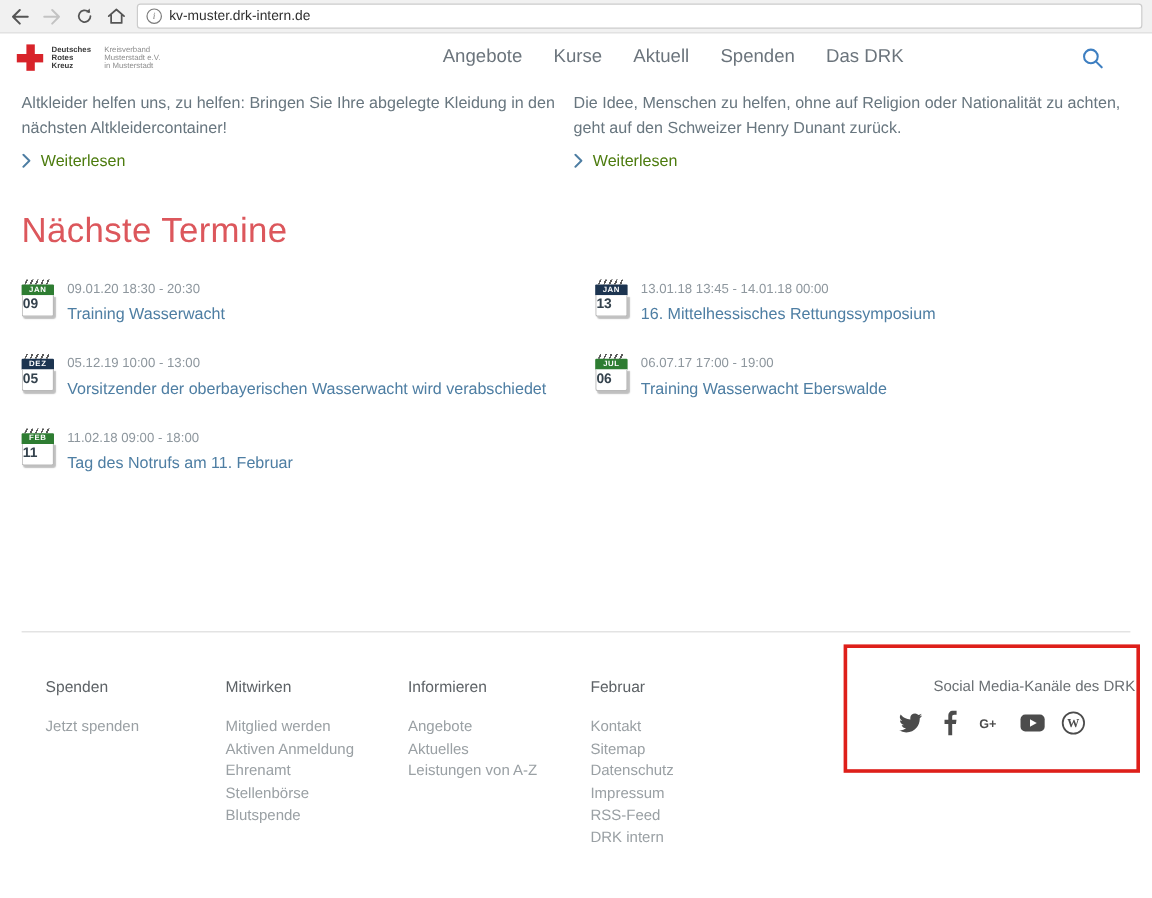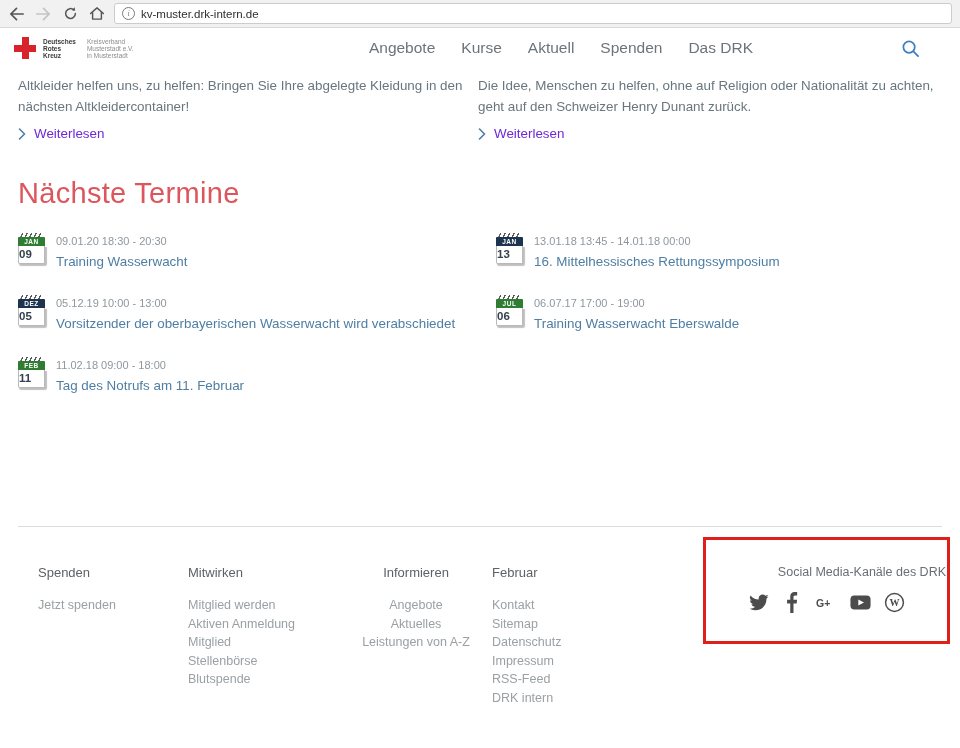--- a/index.html
+++ b/index.html
@@ -27,21 +27,21 @@
   .brand{font-size:6.5px;font-weight:bold;color:#3a3a3a;line-height:7px;}
   .org{font-size:6.5px;color:#8d8d8d;line-height:7px;margin-left:4px;}
   .main-nav{display:flex;gap:26px;margin-left:auto;}
   .main-nav span{font-size:15.5px;color:#6b747c;cursor:pointer;}
   .search-btn{margin-left:148px;cursor:pointer;display:flex;align-items:center;}
   
   main{padding:0 18px;}
   .teaser-row{display:flex;gap:4px;}
   .teaser{width:456px;}
   .teaser p{margin:7px 0 0 0;font-size:13.4px;line-height:21px;color:#68767f;}
-  .readmore{display:flex;align-items:center;gap:8px;margin-top:9px;color:#6d28d9;
+  .readmore{display:flex;align-items:center;gap:8px;margin-top:9px;color:#4d7c0f;
     font-size:13.4px;cursor:pointer;text-decoration:none;}
   .page-h1{margin:36px 0 0 0;font-size:29px;font-weight:300;color:#dc575c;letter-spacing:.3px;}
   .events-grid{display:flex;margin-top:22px;}
   .events-col-left{flex:0 0 478px;}
   .events-col-right{flex:1;}
   .event{clear:left;margin-bottom:22px;}
   .cal{float:left;width:27px;margin:1px 11px 0 0;}
   .cal-rings{height:4px;width:21px;margin:0 auto 0 3px;
     background:repeating-linear-gradient(90deg,#5a5a5a 0 1.5px,transparent 1.5px 4.5px);
     transform:skewX(-25deg);}
@@ -50,21 +50,21 @@
   .cal-body{height:17px;background:#fff;border:1px solid #b9b9b9;border-top:none;
     font-size:11.5px;font-weight:bold;line-height:17px;color:#34424d;
     border-radius:0 0 2px 2px;box-shadow:1.5px 1.5px 1px rgba(0,0,0,.25);}
   .event-date{font-size:11px;color:#8e979e;line-height:16px;padding-top:1px;margin-bottom:2px;}
   .event-title{display:block;font-size:13.4px;color:#4e7ea3;line-height:21px;
     text-decoration:none;cursor:pointer;}
   .divider{border:none;border-top:1px solid #dcdcdc;margin:108px 0 0 0;}
   
   footer{display:flex;padding:38px 14px 0 38px;}
   .fcol{flex:0 0 auto;}
-  .fcol-0{width:150px;} .fcol-1{width:152px;} .fcol-2{width:152px;text-align:center;} .fcol-3{width:190px;}
+  .fcol-0{width:150px;} .fcol-1{width:152px;} .fcol-2{width:152px;} .fcol-3{width:190px;}
   .fcol h4{margin:0 0 16px 0;font-size:13px;font-weight:normal;color:#5d6266;}
   .fcol a{display:block;font-size:12.5px;color:#9aa0a4;line-height:18.5px;
     text-decoration:none;cursor:pointer;}
   .social-col{margin-left:auto;width:240px;text-align:right;}
   .social-col h4{margin:0;font-size:12.5px;font-weight:normal;color:#6a6f73;}
   .social-icons{display:flex;justify-content:center;gap:13px;margin-top:13px;color:#4c4c4c;}
   .social-icons .sicon{width:21px;height:21px;display:flex;align-items:center;
     justify-content:center;cursor:pointer;}
   
   .annotation-box{position:absolute;left:703px;top:537px;width:241px;height:101px;
@@ -219,21 +219,21 @@
 
 <footer>
   <div class="fcol fcol-0">
     <h4>Spenden</h4>
     <a>Jetzt spenden</a>
   </div>
   <div class="fcol fcol-1">
     <h4>Mitwirken</h4>
     <a>Mitglied werden</a>
     <a>Aktiven Anmeldung</a>
-    <a>Mitglied</a>
+    <a>Ehrenamt</a>
     <a>Stellenbörse</a>
     <a>Blutspende</a>
   </div>
   <div class="fcol fcol-2">
     <h4>Informieren</h4>
     <a>Angebote</a>
     <a>Aktuelles</a>
     <a>Leistungen von A-Z</a>
   </div>
   <div class="fcol fcol-3">

